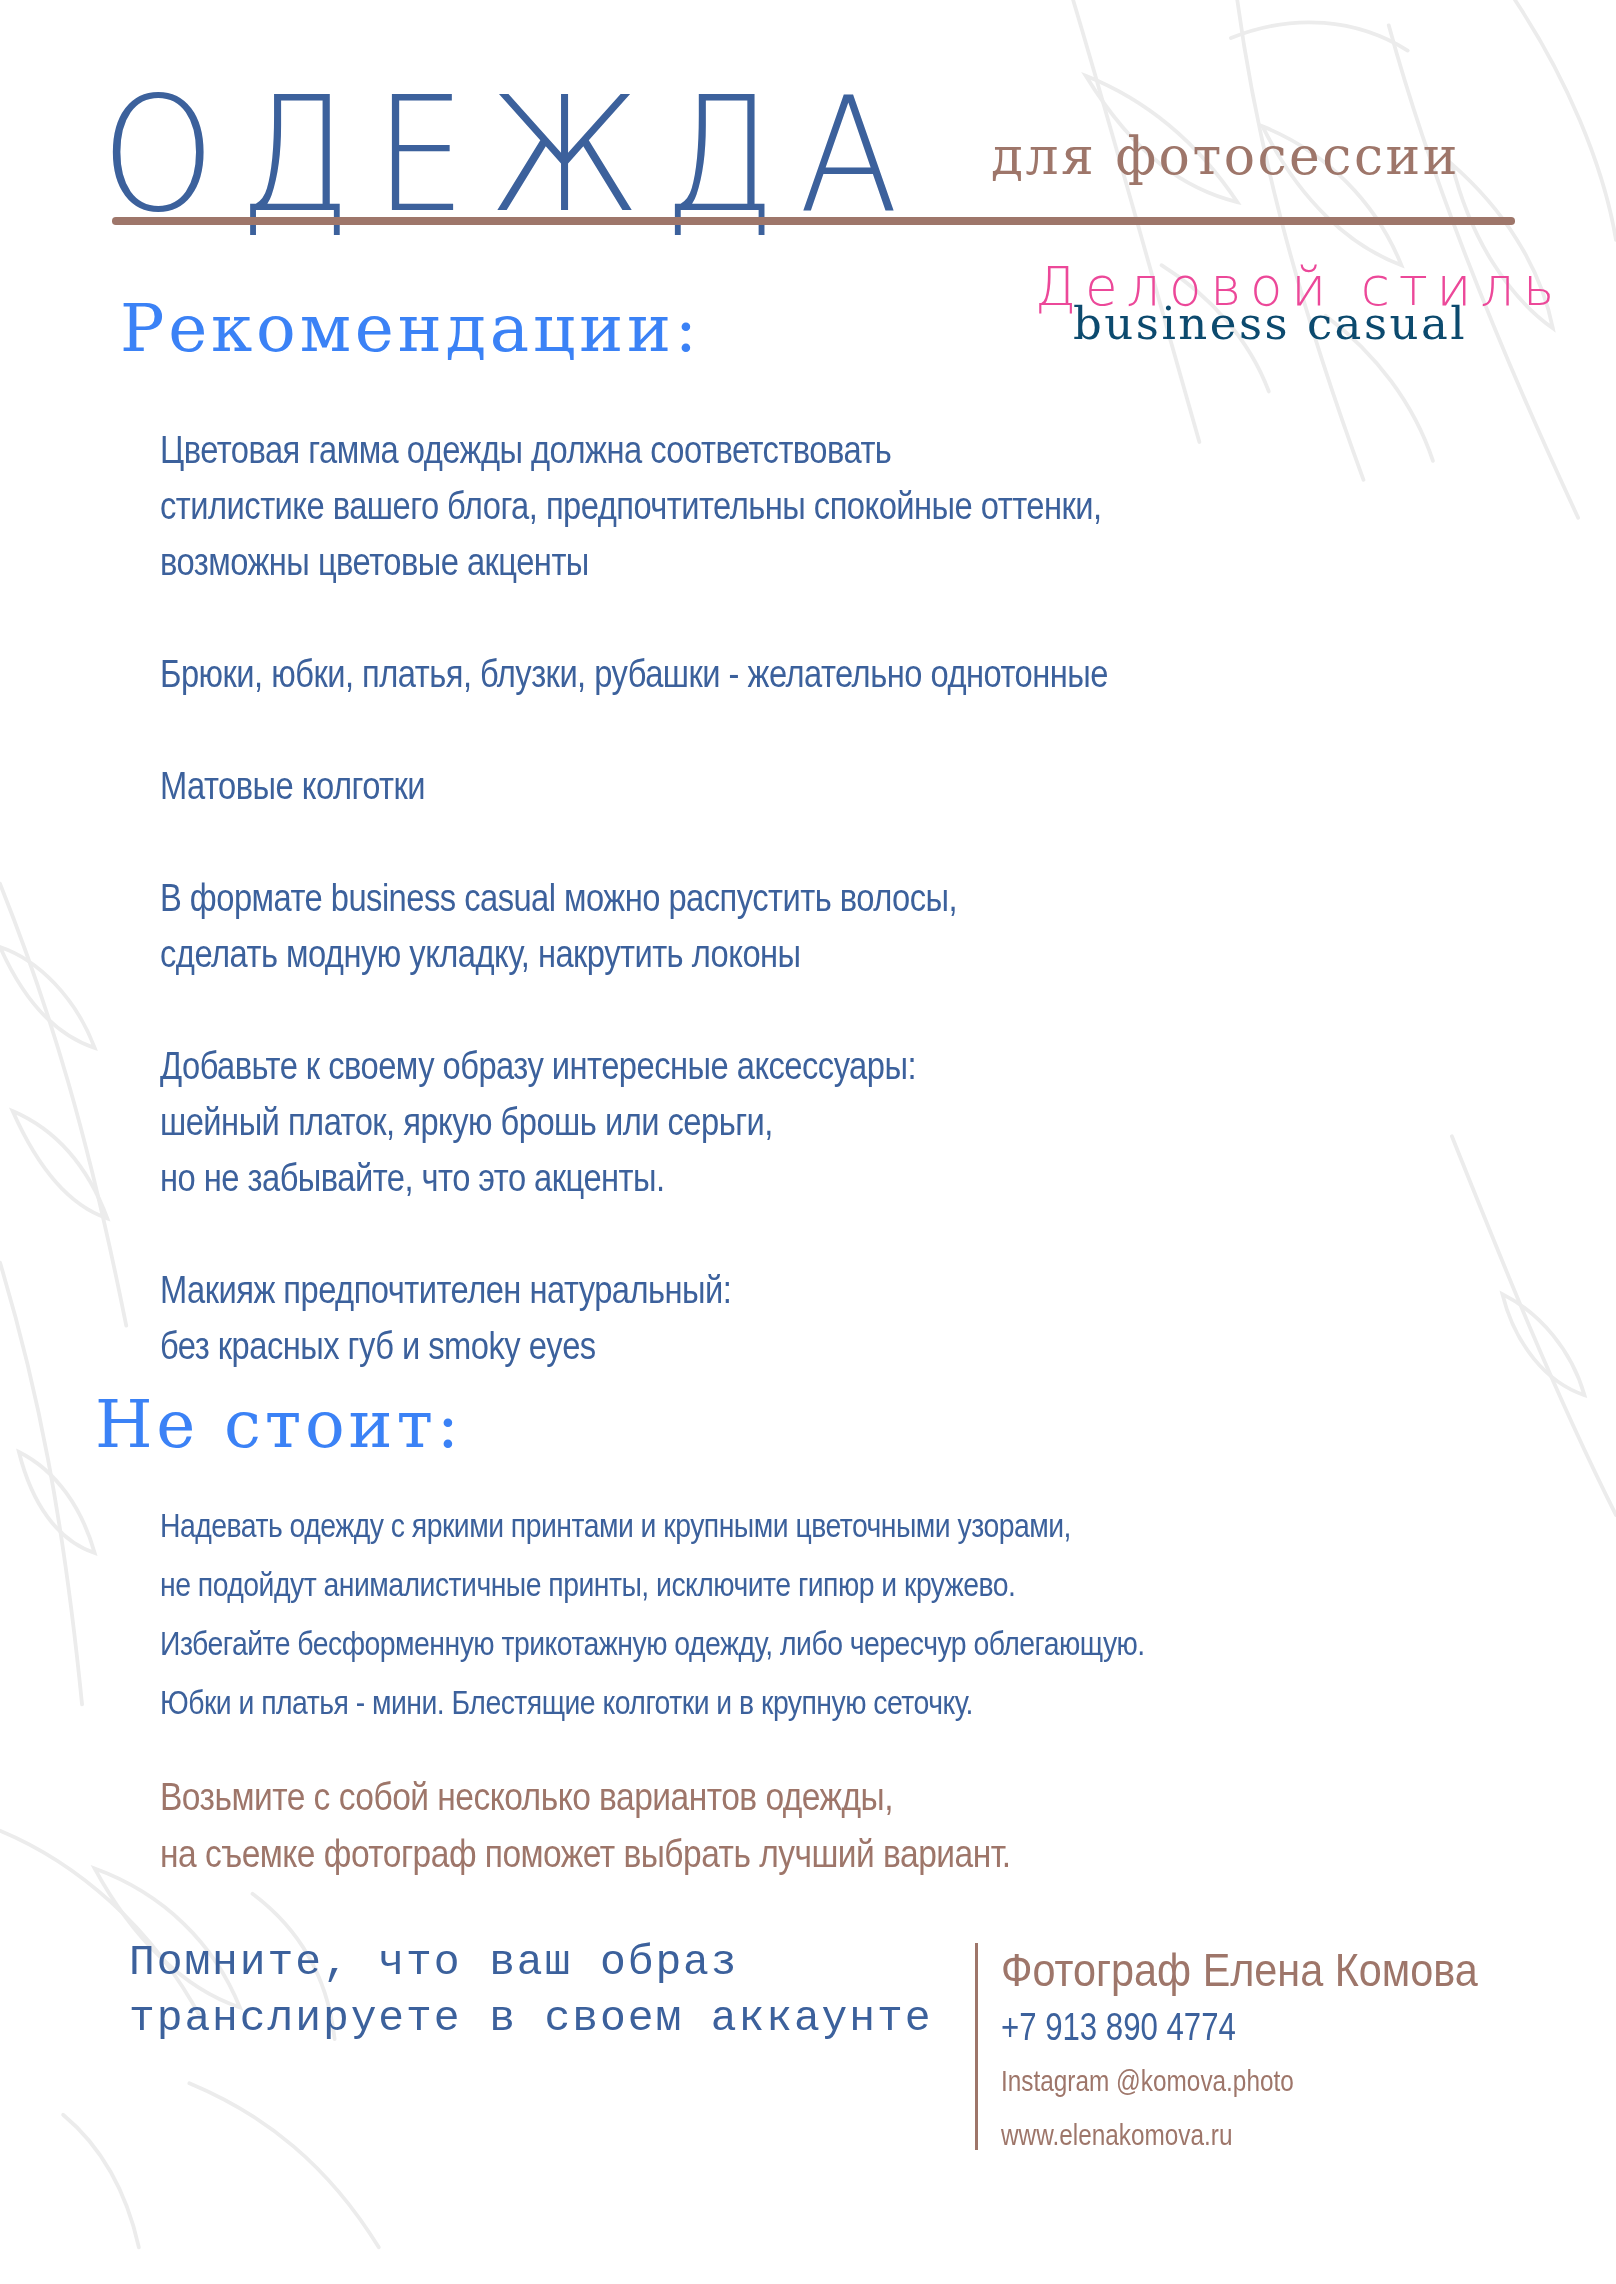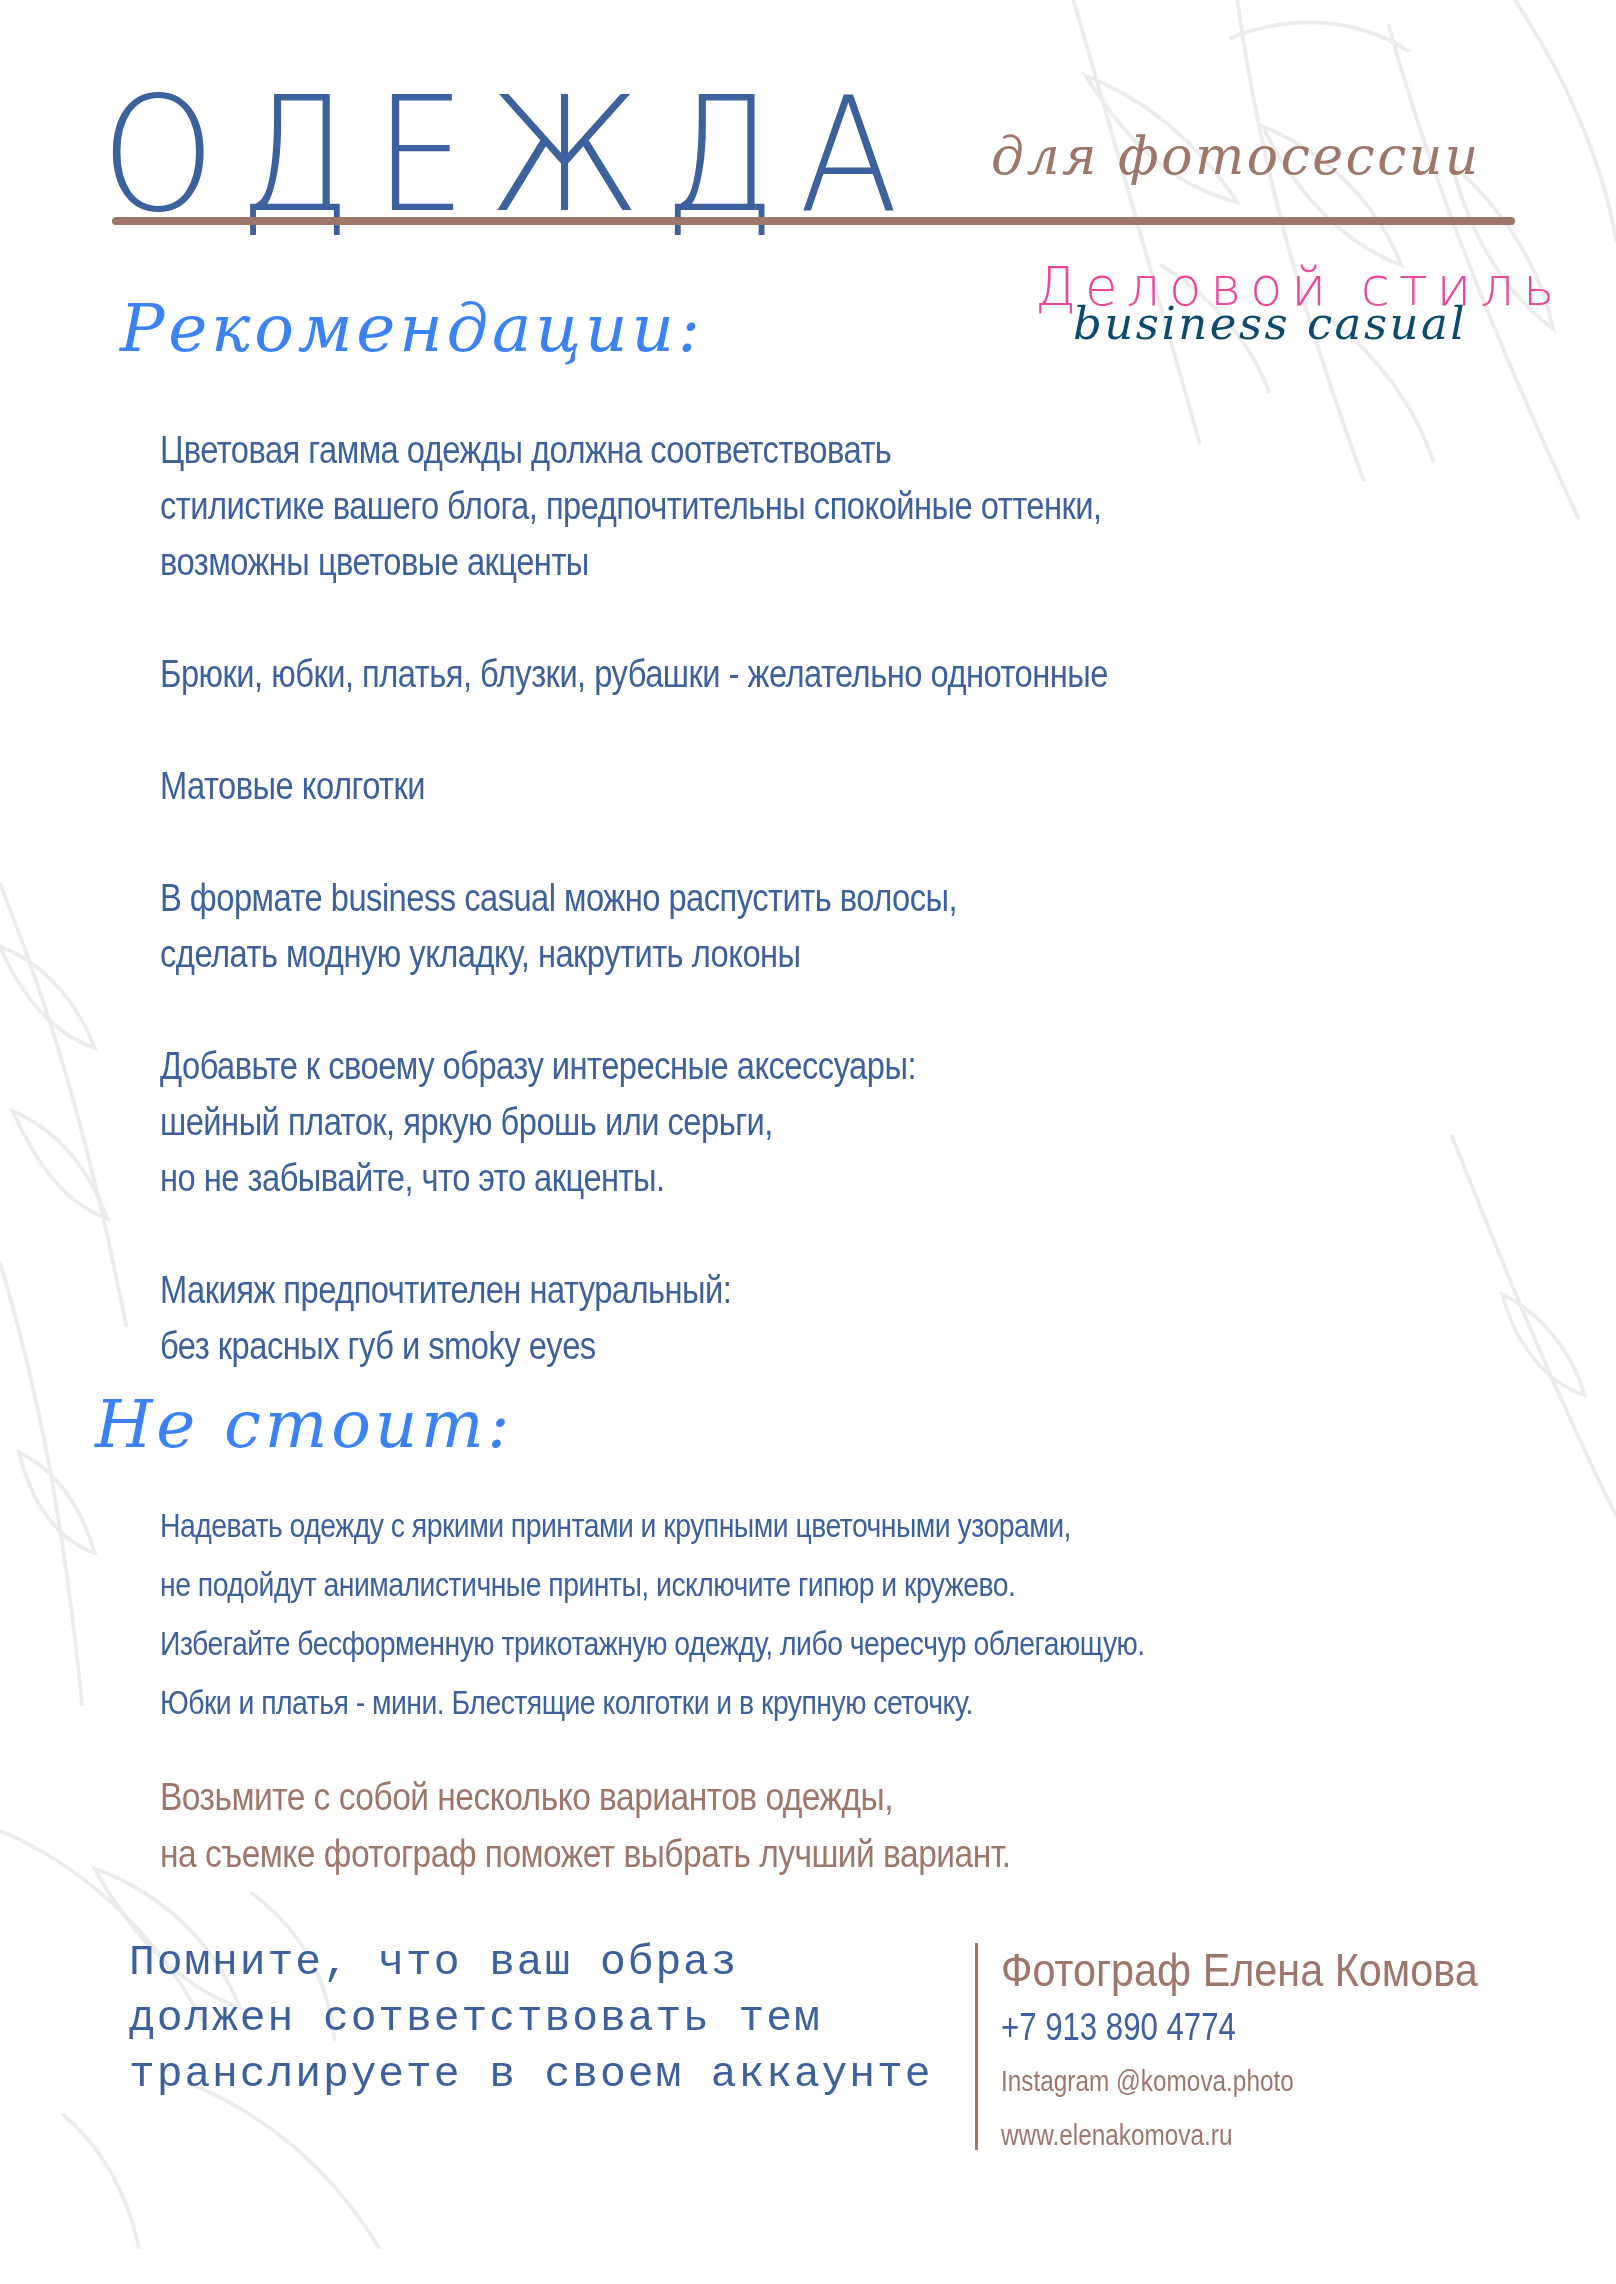--- a/index.html
+++ b/index.html
@@ -9,21 +9,21 @@
   }
   .bg-decor { position: absolute; inset: 0; pointer-events: none; }
   .abs { position: absolute; }
   .title {
     left: 101px; top: 76px; font-family: "DejaVu Sans", sans-serif; font-weight: 200;
     font-size: 158px; line-height: 158px; letter-spacing: 25px; color: #3c619c;
     transform: scaleX(0.92); transform-origin: left top; -webkit-text-stroke: 0;
   }
   .title-rule { left: 112px; top: 217px; width: 1403px; height: 7.6px; background: #9e766a; border-radius: 3.8px; }
   .script {
-    font-family: "DejaVu Serif", serif; font-style: italic; font-weight: normal;
+    font-family: "DejaVu Serif", serif; font-weight: normal;
   }
   .subtitle-photo { left: 991px; top: 126px; font-size: 52px; letter-spacing: 2.5px; color: #9e766a; }
   .style-ru {
     left: 1035px; top: 256px; font-family: "DejaVu Sans", sans-serif; font-weight: 200;
     font-size: 53px; letter-spacing: 8.8px; color: #ec4899;
   }
   .style-en { left: 1073px; top: 297px; font-size: 45px; letter-spacing: 2.5px; color: #0c4a6e; }
   .section-head { font-size: 66px; color: #3b82f6; letter-spacing: 3.8px; }
   .rec-head { left: 120px; top: 290px; }
   .ne-head { left: 95px; top: 1386px; }
@@ -123,21 +123,20 @@
   <div>Юбки и платья - мини. Блестящие колготки и в крупную сеточку.</div>
 </div>
 
 <div class="abs body-text bring">
   <div>Возьмите с собой несколько вариантов одежды,</div>
   <div>на съемке фотограф поможет выбрать лучший вариант.</div>
 </div>
 
 <div class="abs remember">
   <div>Помните, что ваш образ</div>
-  <div>должен сответствовать тем</div>
   <div>транслируете в своем аккаунте</div>
 </div>
 
 <div class="abs contact-divider"></div>
 
 <div class="abs contact">
   <div class="name">Фотограф Елена Комова</div>
   <div class="phone">+7 913 890 4774</div>
   <div class="small">Instagram @komova.photo</div>
   <div class="small">www.elenakomova.ru</div>

